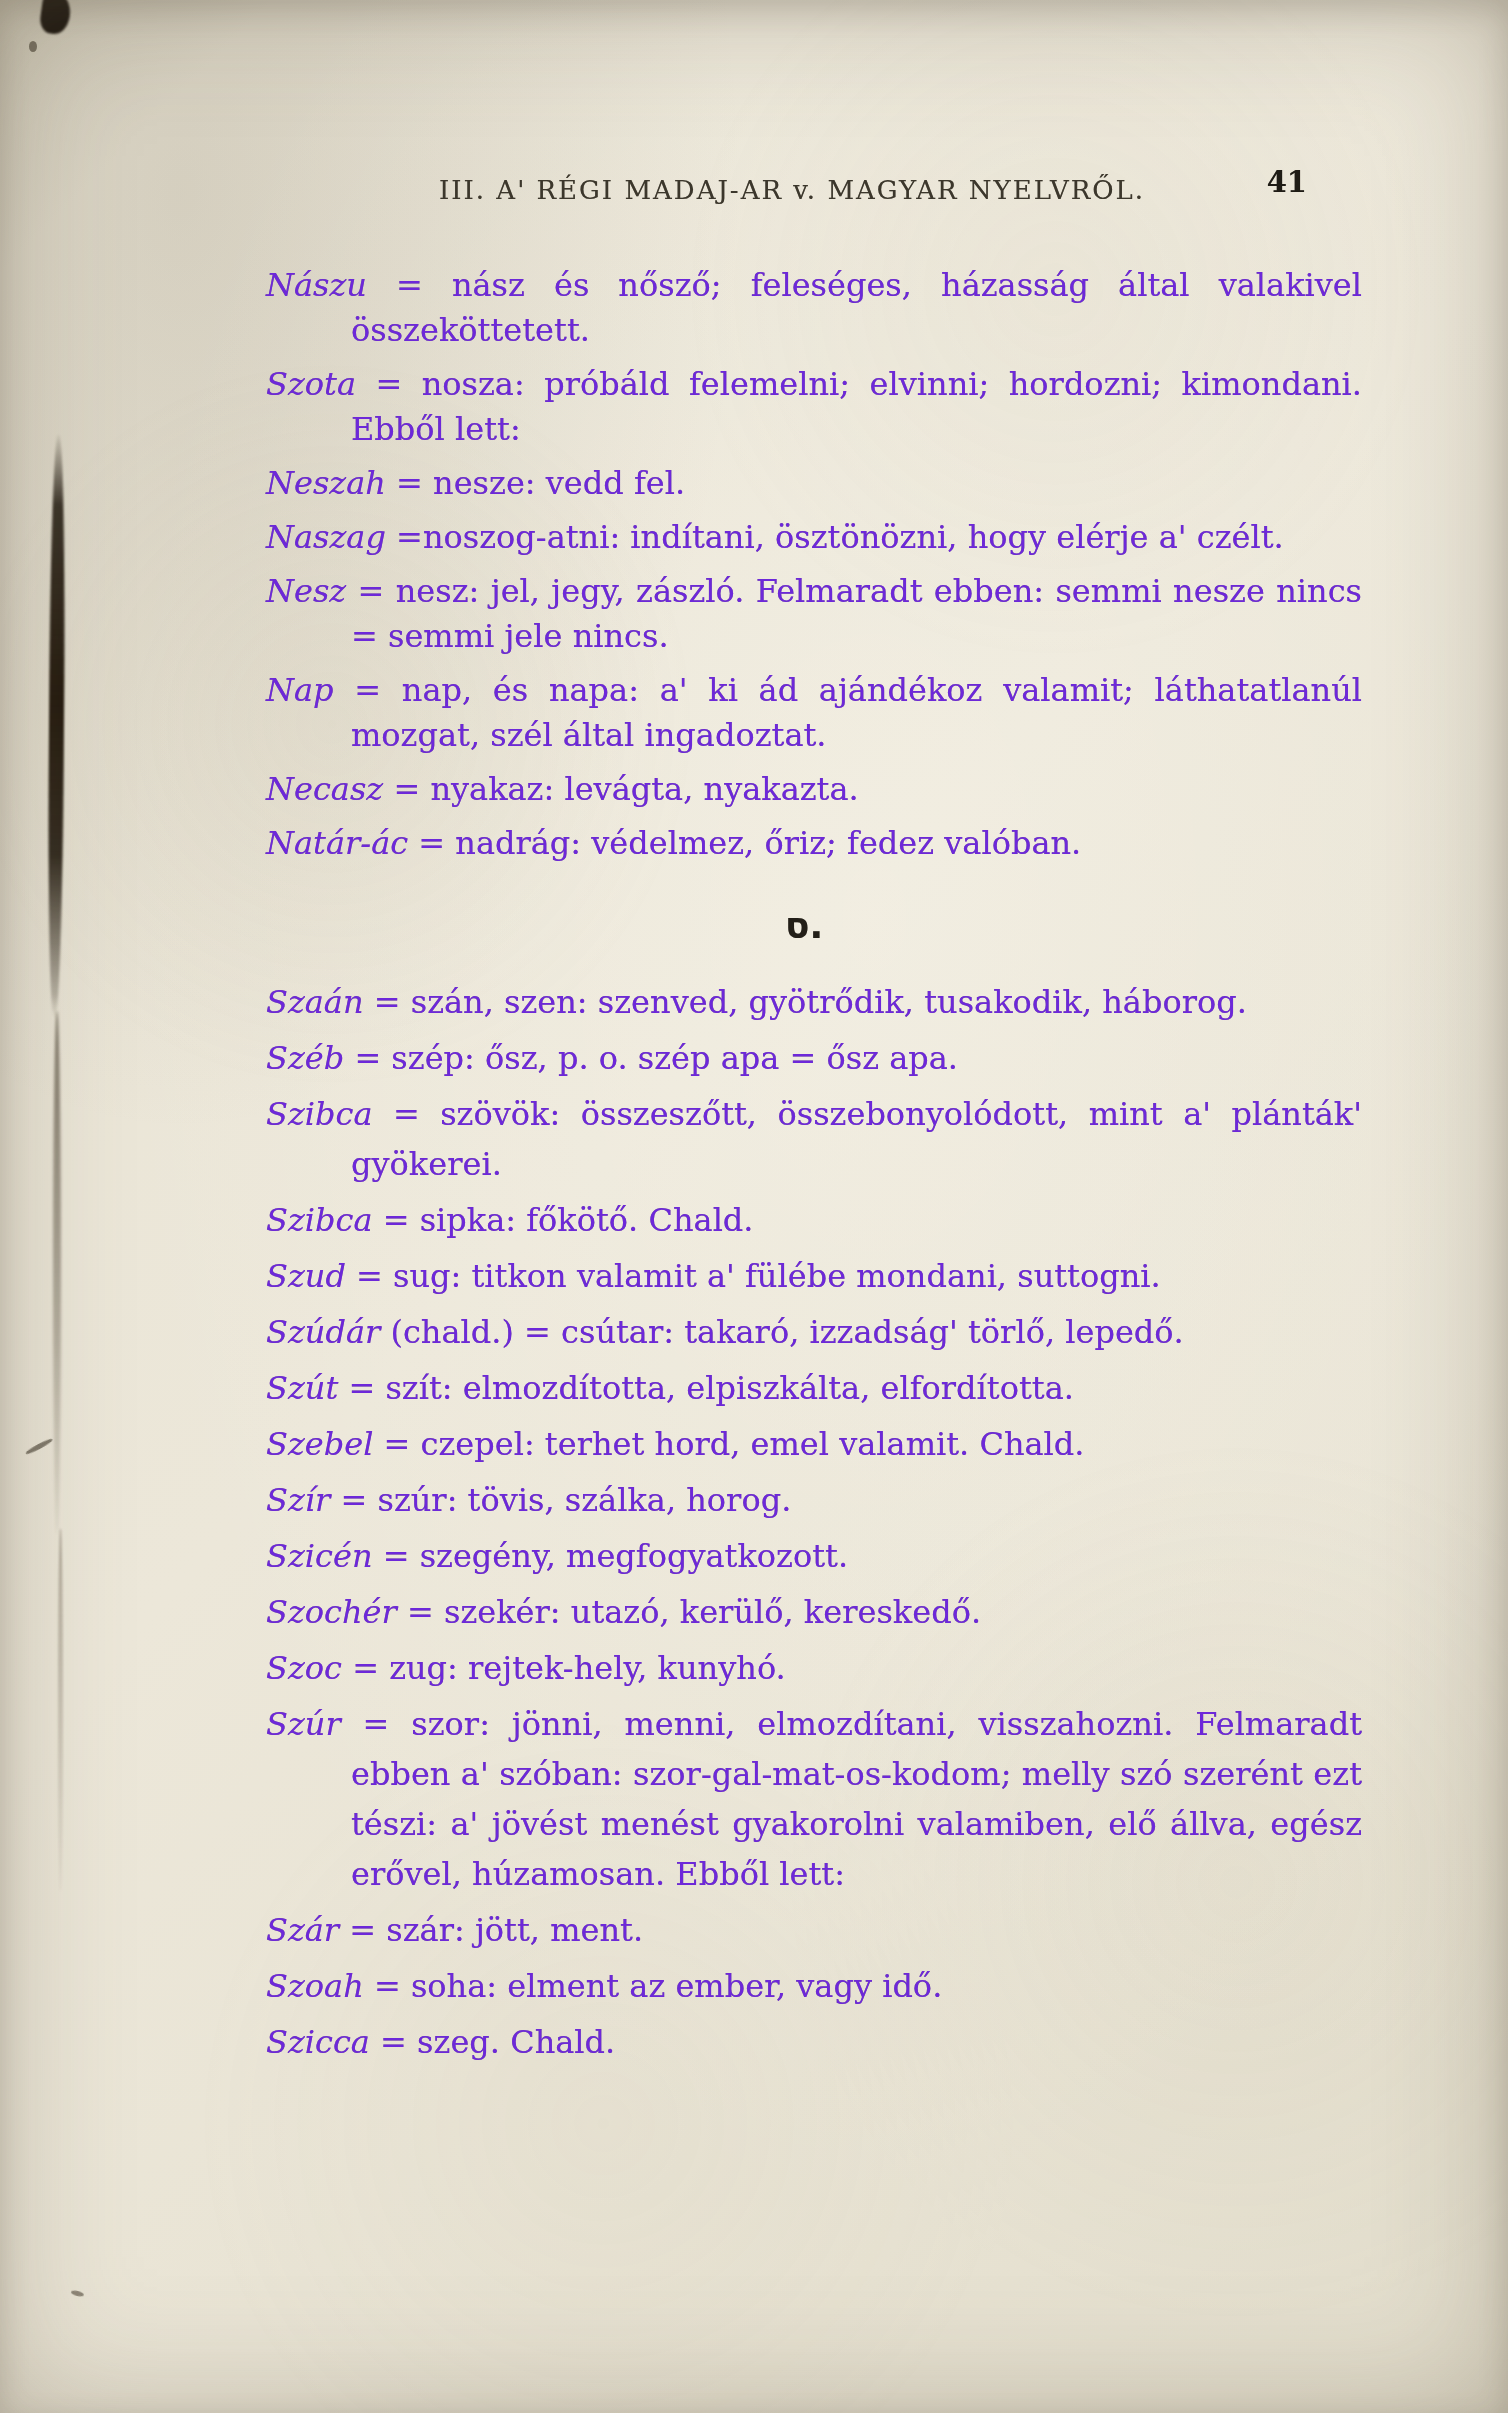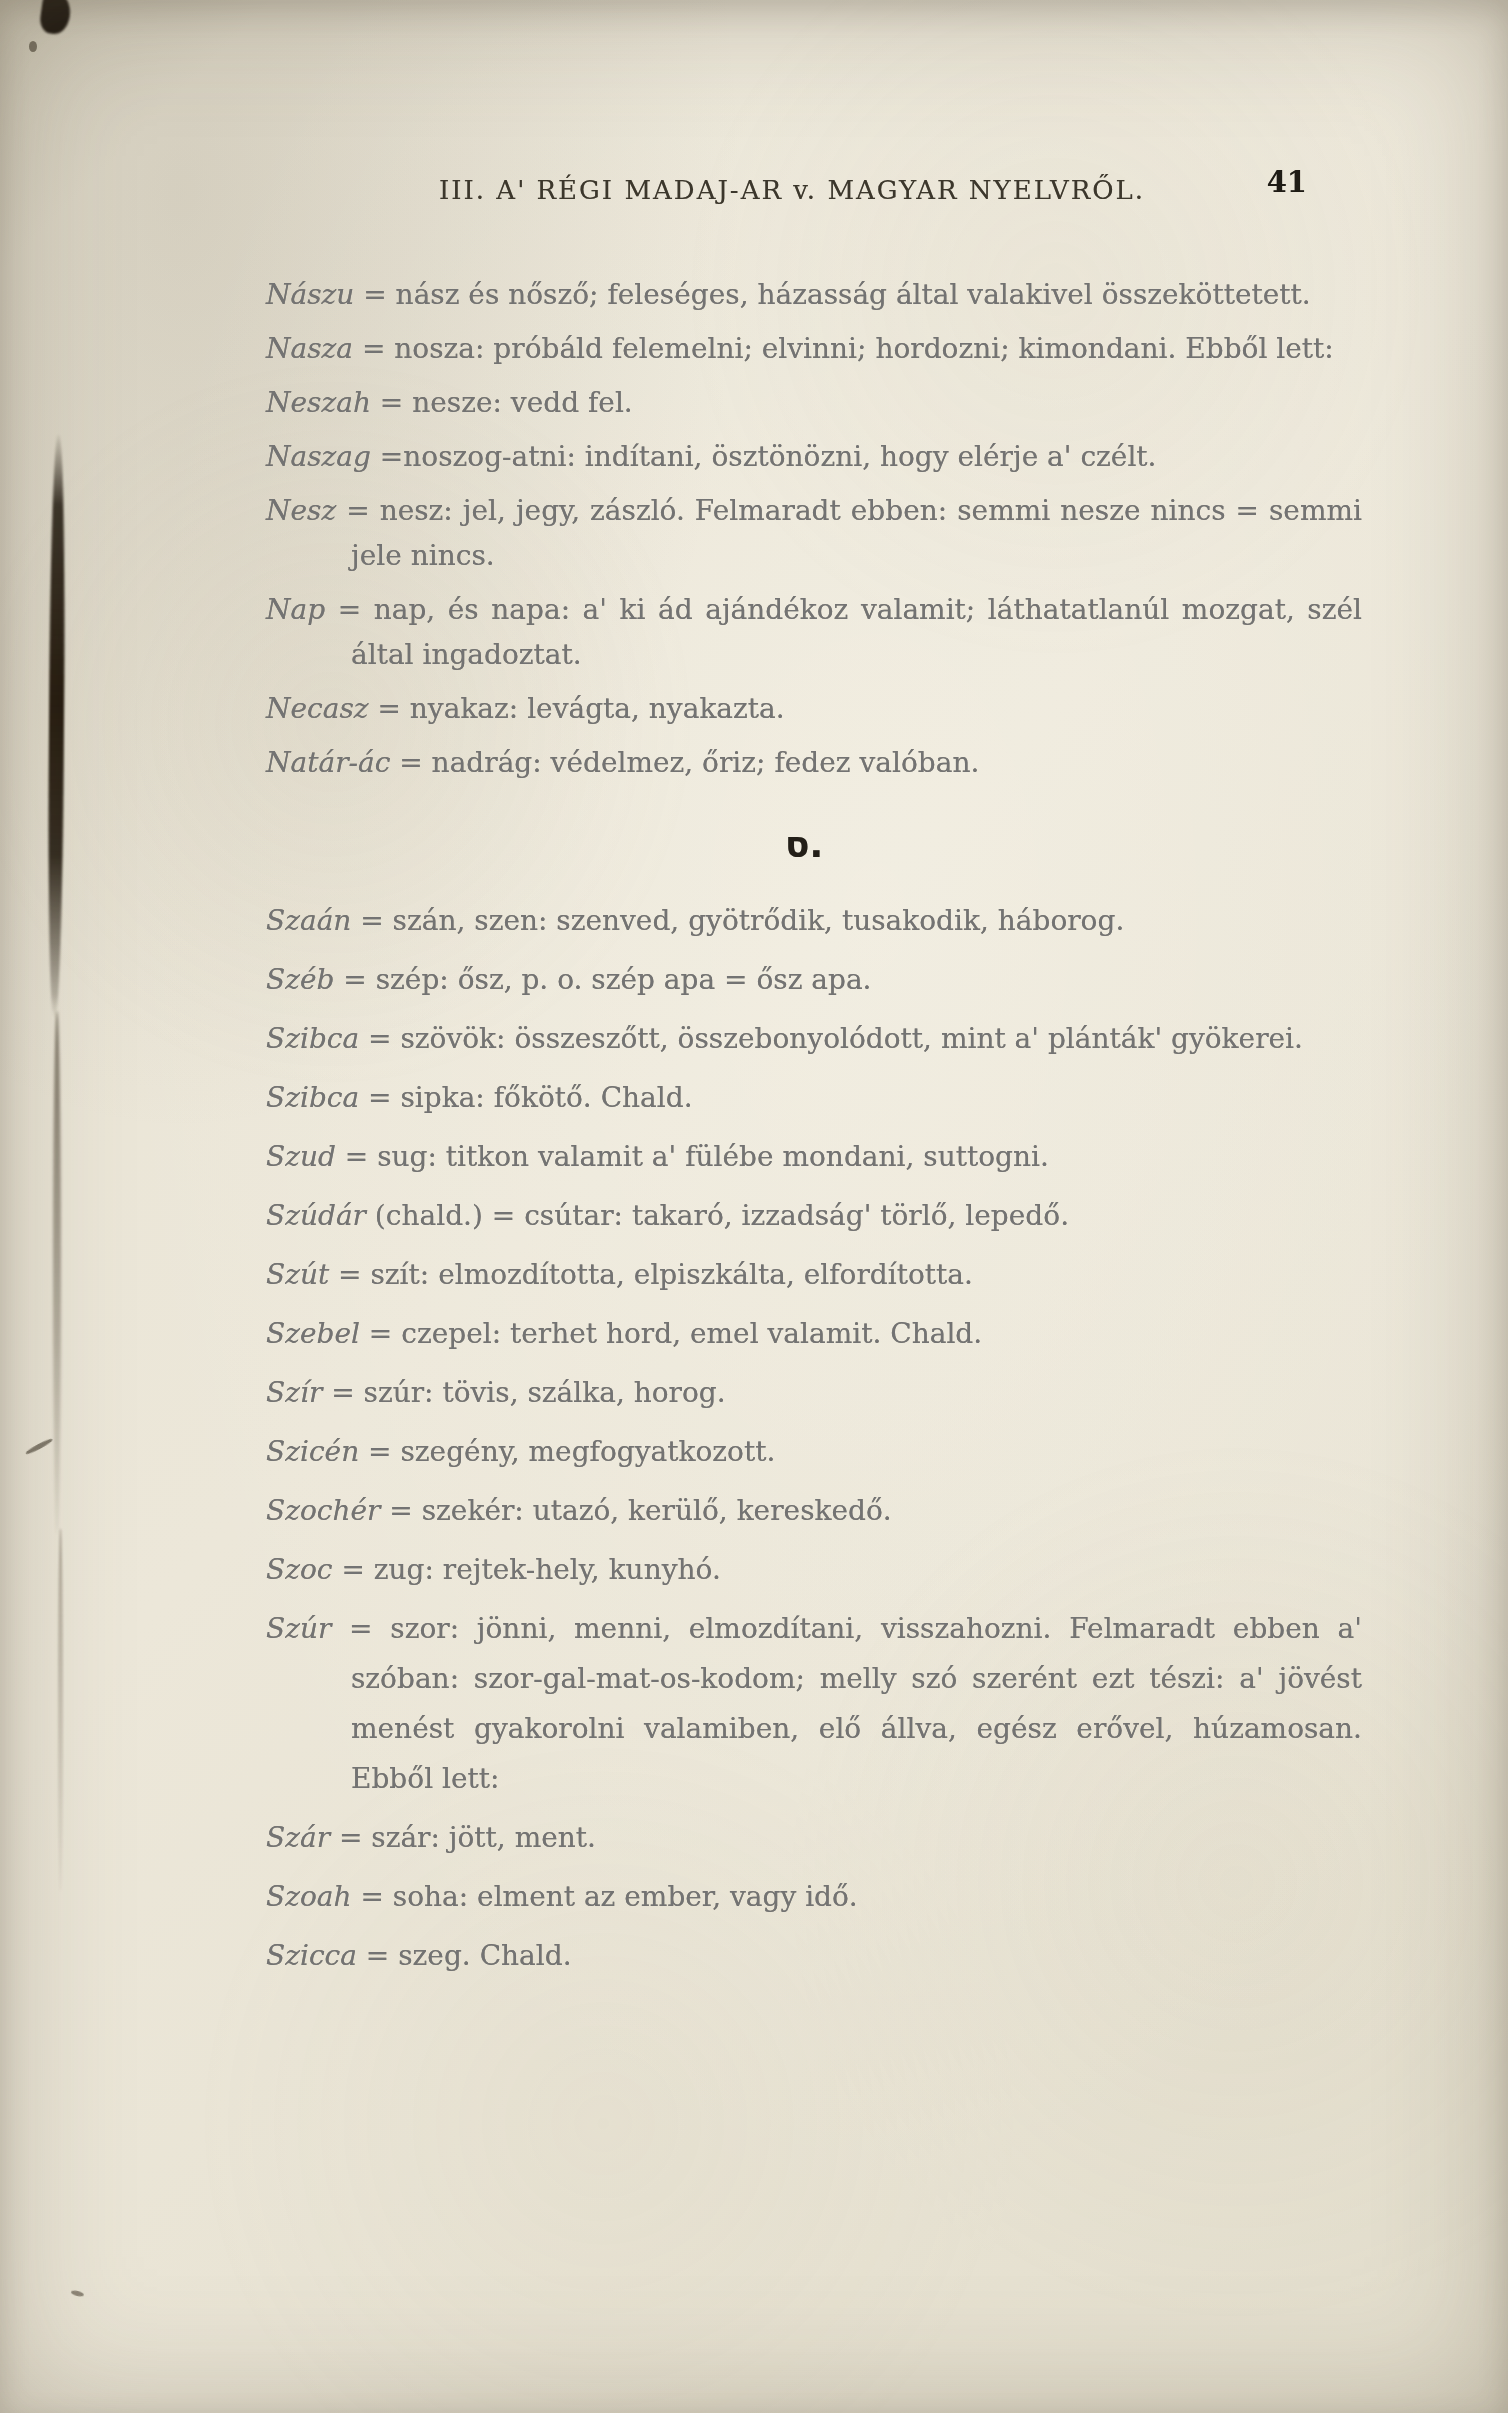--- a/index.html
+++ b/index.html
@@ -74,23 +74,23 @@
   }
   .page-number {
     position:absolute; right:55px; top:-2px;
     font-size:29px; font-weight:bold; color:#1f1c15;
     text-shadow:0 0 0.5px rgba(31,28,21,0.5);
   }
 
   
   .text-block { position:absolute; top:263px; left:266px; width:1096px; }
   .entry {
-    font-size:28px; line-height:45px; text-align:justify;
+    font-size:32px; line-height:45px; text-align:justify;
     padding-left:85px; text-indent:-85px;
-    color:#737373; text-shadow:0 0 0.5px rgba(40,35,25,0.45);margin-top:9px;
+    color:#6d28d9; text-shadow:0 0 0.5px rgba(40,35,25,0.45);
   }
   .section-n .entry { margin-bottom:9px; }
   .section-sz .entry { line-height:50px; margin-bottom:6px; }
   .term { font-style:italic; }
   .divider {
     text-align:center; font-size:36px; font-weight:bold; color:#231f18;
     font-family:"DejaVu Sans","Liberation Sans",sans-serif;
     margin:39px 20px 31px 0;
     text-shadow:0 0 0.5px rgba(35,31,24,0.5);
   }
@@ -108,21 +108,21 @@
 <div class="tick-bottom"></div>
 
 <div class="header">
   <div class="header-title">III. A' RÉGI MADAJ-AR v. MAGYAR NYELVRŐL.</div>
   <div class="page-number">41</div>
 </div>
 
 <div class="text-block">
   <div class="section-n">
       <p class="entry"><span class="term">Nászu</span><span class="def"> = nász és nősző; feleséges, házasság által valakivel összeköttetett.</span></p>
-      <p class="entry"><span class="term">Nasza</span><span class="def"> = nosza: próbáld felemelni; elvinni; hordozni; kimondani. Ebből lett:</span></p>
+      <p class="entry"><span class="term">Szota</span><span class="def"> = nosza: próbáld felemelni; elvinni; hordozni; kimondani. Ebből lett:</span></p>
       <p class="entry"><span class="term">Neszah</span><span class="def"> = nesze: vedd fel.</span></p>
       <p class="entry"><span class="term">Naszag</span><span class="def"> =noszog-atni: indítani, ösztönözni, hogy elérje a' czélt.</span></p>
       <p class="entry"><span class="term">Nesz</span><span class="def"> = nesz: jel, jegy, zászló. Felmaradt ebben: semmi nesze nincs = semmi jele nincs.</span></p>
       <p class="entry"><span class="term">Nap</span><span class="def"> = nap, és napa: a' ki ád ajándékoz valamit; láthatatlanúl mozgat, szél által ingadoztat.</span></p>
       <p class="entry"><span class="term">Necasz</span><span class="def"> = nyakaz: levágta, nyakazta.</span></p>
       <p class="entry"><span class="term">Natár-ác</span><span class="def"> = nadrág: védelmez, őriz; fedez valóban.</span></p>
     </div>
   <div class="divider">ס.</div>
   <div class="section-sz">
       <p class="entry"><span class="term">Szaán</span><span class="def"> = szán, szen: szenved, gyötrődik, tusakodik, háborog.</span></p>

